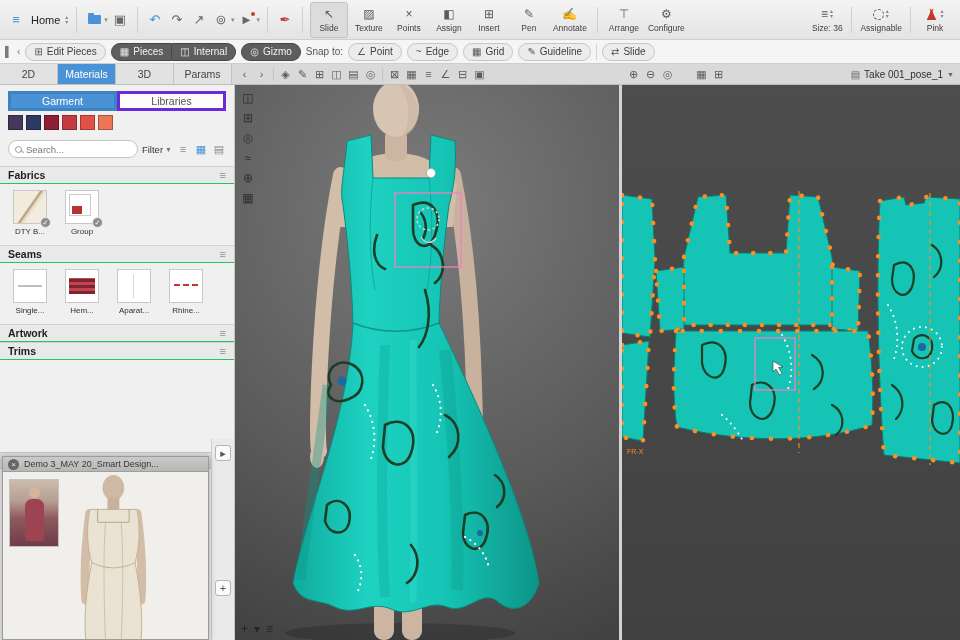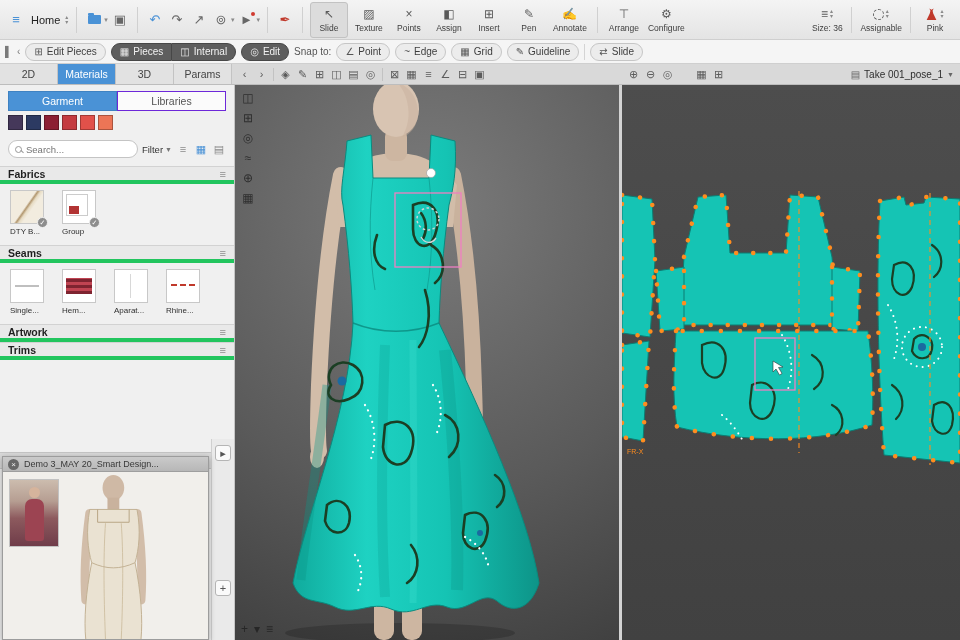--- a/index.html
+++ b/index.html
@@ -60,38 +60,38 @@
   
   .content{flex:1;display:flex;min-height:0;}
   .sidebar{width:235px;flex:0 0 235px;background:#f0f0f0;position:relative;border-right:1px solid #c6c6c6;overflow:hidden;}
   .divider{width:3px;flex:0 0 3px;background:#d3d3d3;}
   .vp3d{flex:1;position:relative;overflow:hidden;background:radial-gradient(ellipse 130% 95% at 50% 22%,#7b7b7b,#5a5a5a 55%,#3a3a3a 100%);}
   .vp2d{width:338px;flex:0 0 338px;position:relative;overflow:hidden;background:linear-gradient(#4d4d4d,#414141);}
   .vp3d svg,.vp2d svg{position:absolute;inset:0;width:100%;height:100%;}
 
   
   .sb-tabs{display:flex;margin:6px 8px 0;height:20px;}
-  .sb-tab{flex:1;display:flex;align-items:center;justify-content:center;font-size:10.5px;color:#555;background:#fbfbfb;border:1px solid #6d28d9;}
+  .sb-tab{flex:1;display:flex;align-items:center;justify-content:center;font-size:10.5px;color:#555;background:#fbfbfb;border:3px solid #6d28d9;}
   .sb-tab.active{background:var(--accent-blue);border-color:#3f82c2;color:#fff;}
   .colors-label{font-size:10.5px;font-weight:bold;color:#1e1e1e;margin:8px 8px 0;}
   .swatches{display:flex;gap:3px;margin:4px 8px 0;}
   .swatch{width:15px;height:15px;border:1px solid rgba(0,0,0,.28);}
   .search-row{display:flex;align-items:center;gap:4px;margin:10px 8px 8px;}
   .search-box{flex:1;display:flex;align-items:center;gap:4px;height:18px;border:1px solid #c4c4c4;border-radius:9px;background:#fff;padding:0 6px;min-width:0;}
   .search-box input{border:none;outline:none;width:100%;font-size:9.5px;color:#333;background:transparent;}
   .mag{width:7px;height:7px;border:1.3px solid #999;border-radius:50%;position:relative;flex:0 0 7px;}
   .mag::after{content:"";position:absolute;width:4px;height:1.3px;background:#999;transform:rotate(45deg);right:-3px;bottom:-1px;}
   .filter{display:flex;align-items:center;gap:2px;font-size:9.5px;color:#333;white-space:nowrap;}
   .filter .dd{font-size:7px;color:#777;}
   .view-ic{font-size:11px;color:#8a8a8a;width:14px;text-align:center;}
   .view-ic.active{color:var(--accent-blue);}
-  .section-h{display:flex;align-items:center;justify-content:space-between;height:18px;padding:0 8px;background:#e9e9e9;border-top:1px solid #d2d2d2;border-bottom:4px solid #22c55e;font-size:10.5px;font-weight:bold;color:#1e1e1e;}
+  .section-h{display:flex;align-items:center;justify-content:space-between;height:18px;padding:0 8px;background:#e9e9e9;border-top:1px solid #d2d2d2;border-bottom:1px solid #22c55e;font-size:10.5px;font-weight:bold;color:#1e1e1e;}
   .section-h .menu{color:#8d8d8d;font-weight:normal;font-size:11px;}
   .section-body{display:flex;gap:12px;padding:6px 10px 9px;}
-  .thumb-item{display:flex;flex-direction:column;width:40px;}
+  .thumb-item{display:flex;flex-direction:column;align-items:center;width:40px;}
   .thumb{width:34px;height:34px;background:#fff;border:1px solid #c8c8c8;position:relative;}
   .thumb.sel{border:2px solid var(--accent-blue);}
   .thumb-item .lbl{font-size:8px;color:#2e2e2e;margin-top:3px;white-space:nowrap;}
   .badge{position:absolute;right:-5px;bottom:-5px;width:11px;height:11px;border-radius:50%;background:#8d8d8d;color:#fff;font-size:7px;display:flex;align-items:center;justify-content:center;border:1px solid #f0f0f0;}
   .t-dty{background:linear-gradient(125deg,#f2ecdf 46%,#b2976f 50%,#e7dcc4 55%,#f2ecdf 62%);}
   .t-sheet{position:absolute;inset:3px 7px 7px 3px;background:#fff;border:1px solid #ccc;}
   .t-mini{position:absolute;left:6px;bottom:9px;width:10px;height:8px;background:#b23434;}
   .t-line{position:absolute;left:4px;right:4px;top:15px;height:2px;background:#bfbfbf;}
   .t-hem{position:absolute;left:3px;right:3px;top:8px;bottom:8px;background:repeating-linear-gradient(0deg,#7e2430 0 3px,#c04452 3px 6px);}
   .t-faint{position:absolute;left:15px;top:4px;bottom:4px;width:1px;background:#d8d8d8;}
@@ -252,21 +252,21 @@
         <span class="cic">▦</span>
         <span>Pieces</span>
       </div>
       <div class="chip dark">
         <span class="cic">◫</span>
         <span>Internal</span>
       </div>
     </div>
     <div class="chip dark">
       <span class="cic">◎</span>
-      <span>Edit</span>
+      <span>Gizmo</span>
     </div>
     <span class="lbl">Snap to:</span>
     <div class="chip">
       <span class="cic">∠</span>
       <span>Point</span>
     </div>
     <div class="chip">
       <span class="cic">~</span>
       <span>Edge</span>
     </div>

